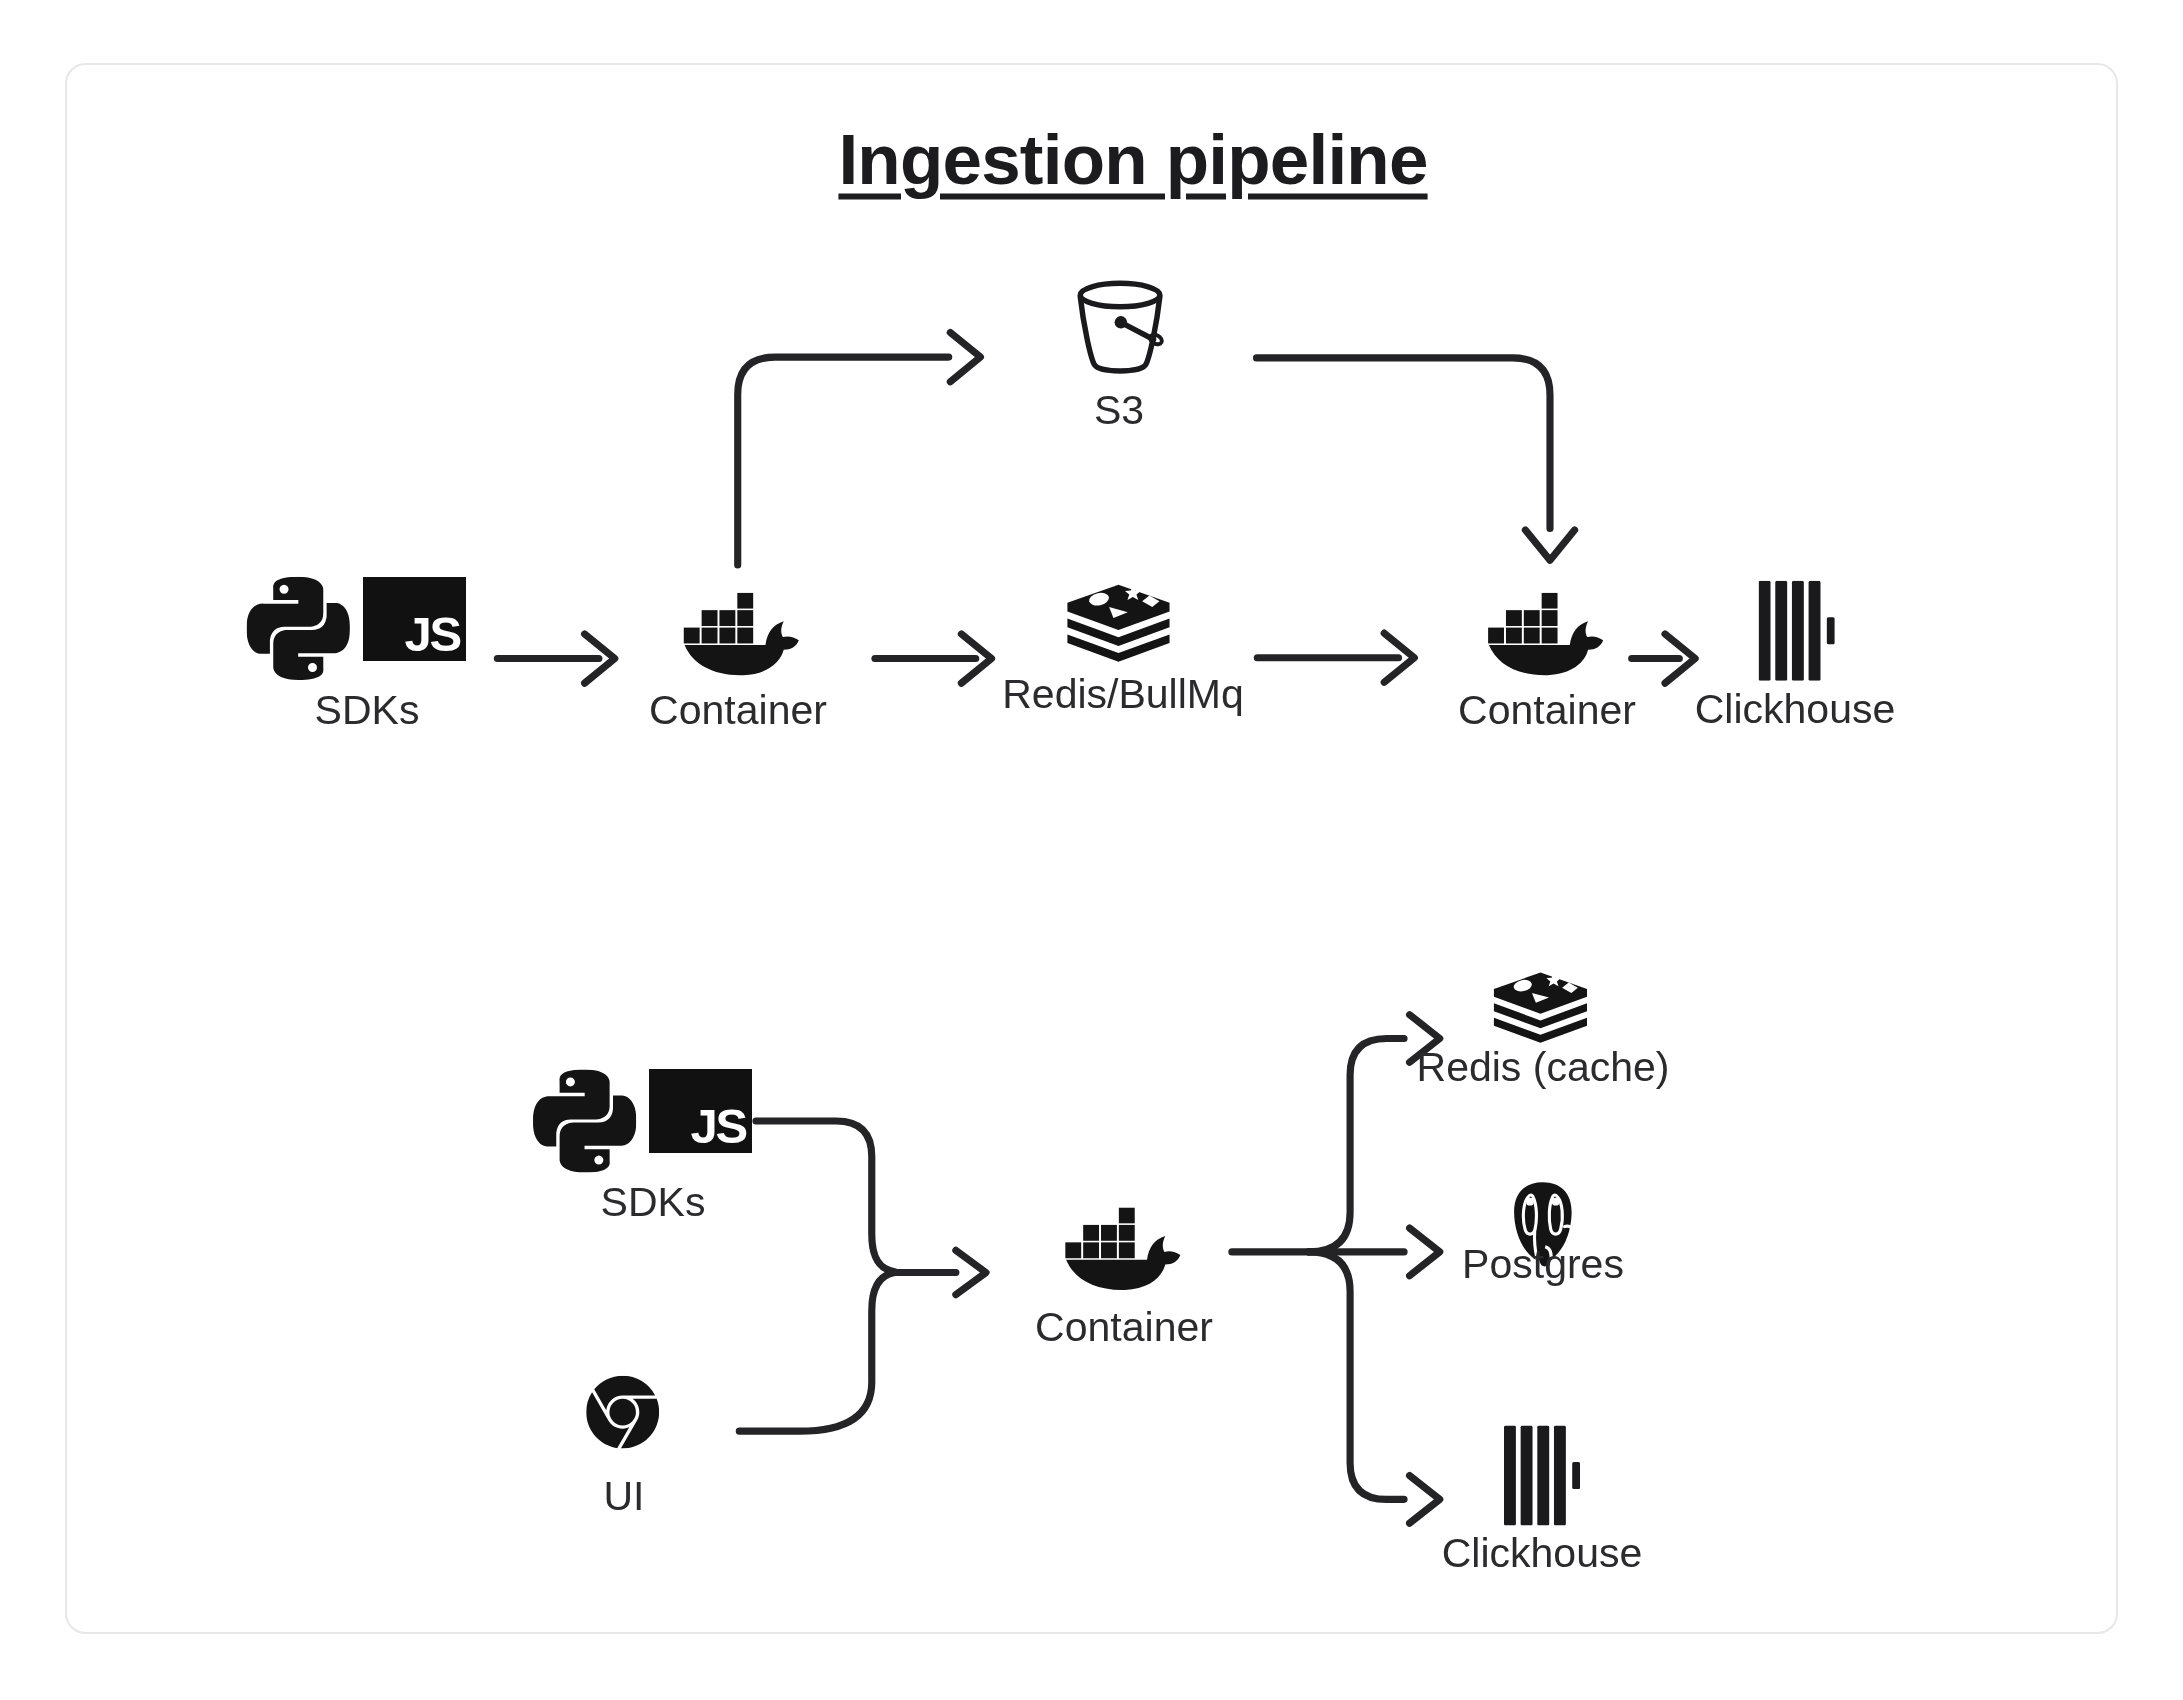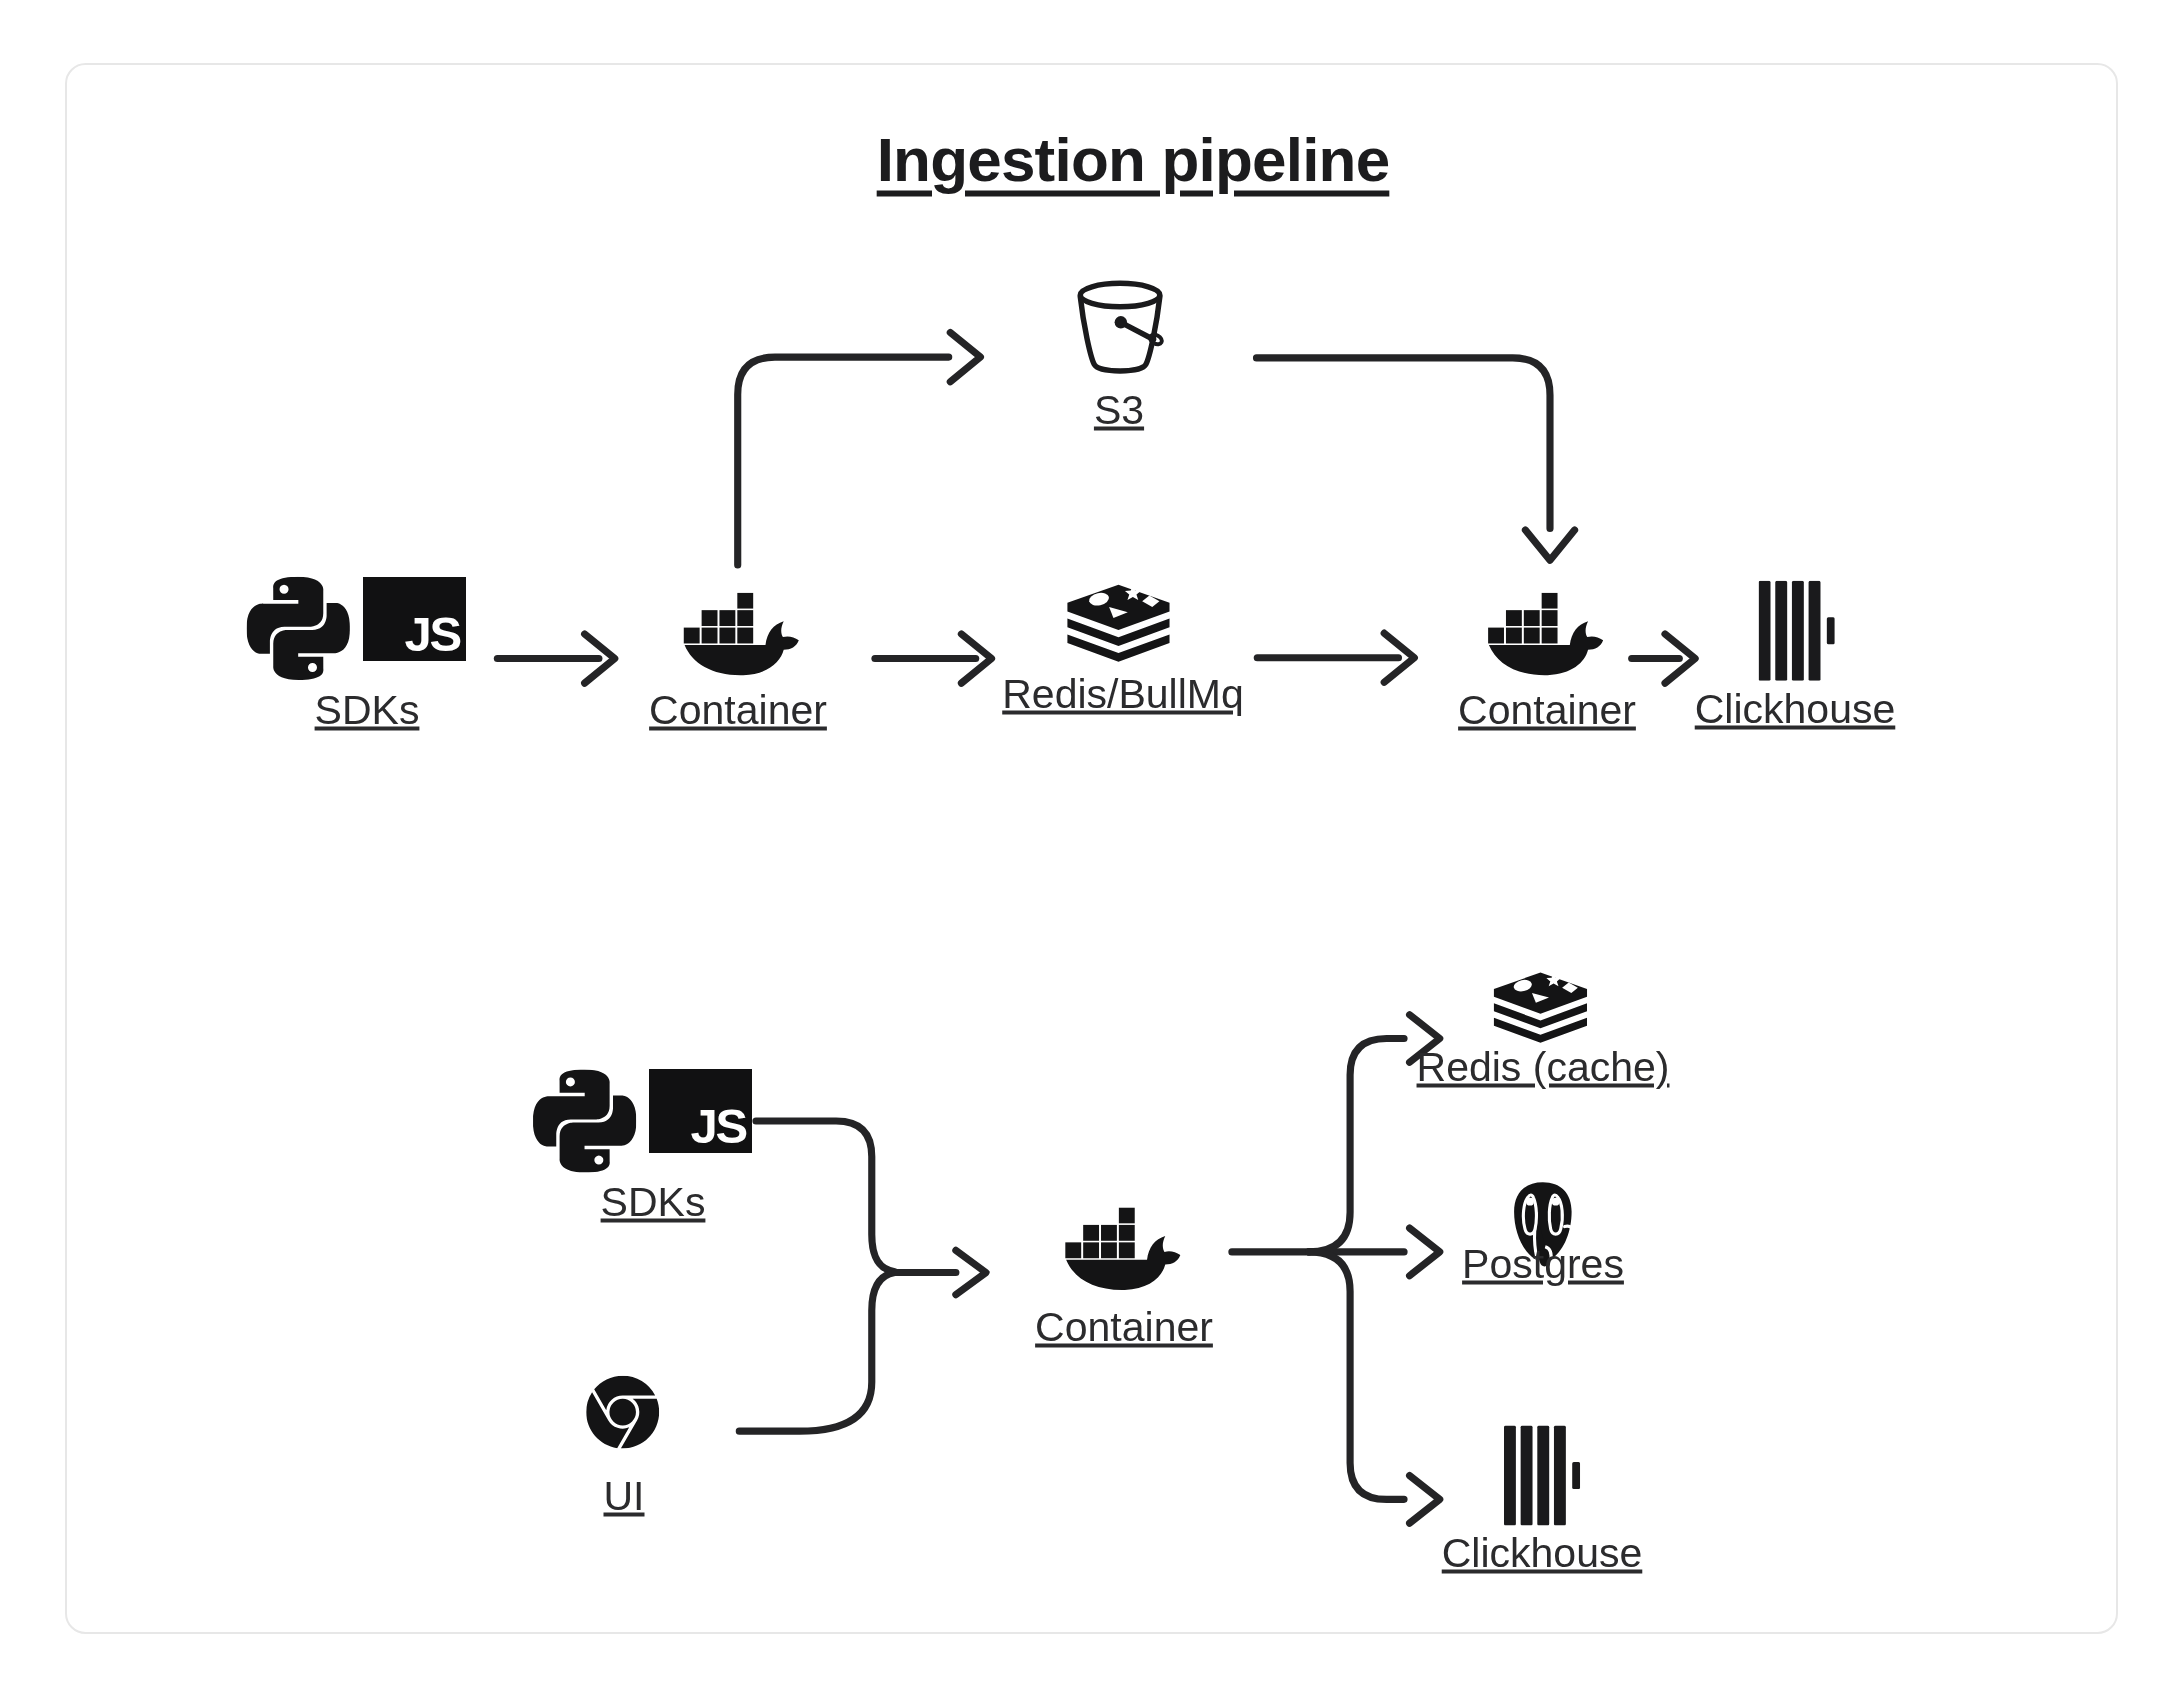--- a/index.html
+++ b/index.html
@@ -11,29 +11,28 @@
   }
   .canvas{position:relative;width:2183px;height:1701px;background:#ffffff;}
   .card{
     position:absolute;left:65px;top:63px;width:2053px;height:1571px;
     background:#ffffff;border:2.4px solid #e7e7e7;border-radius:20.6px;
     box-sizing:border-box;
   }
   .wires{position:absolute;left:0;top:0;width:2183px;height:1701px;pointer-events:none;}
   .title{
     position:absolute;transform:translate(-50%,-50%);
-    font-size:62px;font-weight:700;color:#1c1c1e;white-space:nowrap;
+    font-size:71px;font-weight:700;color:#1c1c1e;white-space:nowrap;
     text-decoration:underline;text-decoration-thickness:5.6px;text-underline-offset:10.3px;
     letter-spacing:-0.8px;
   }
   .label{
     position:absolute;transform:translate(-50%,-50%);
     font-size:41px;font-weight:400;color:#2b2b2d;white-space:nowrap;
     letter-spacing:0px;
-    text-decoration:underline;
   }
   .js-badge{
     position:absolute;width:103px;height:84px;background:#111112;
     display:flex;align-items:flex-end;justify-content:flex-end;
     box-sizing:border-box;padding:0 6.3px 1.6px 0;
   }
   .js-badge span{
     color:#ffffff;font-size:49px;font-weight:700;letter-spacing:-2.4px;
     line-height:1;
   }

